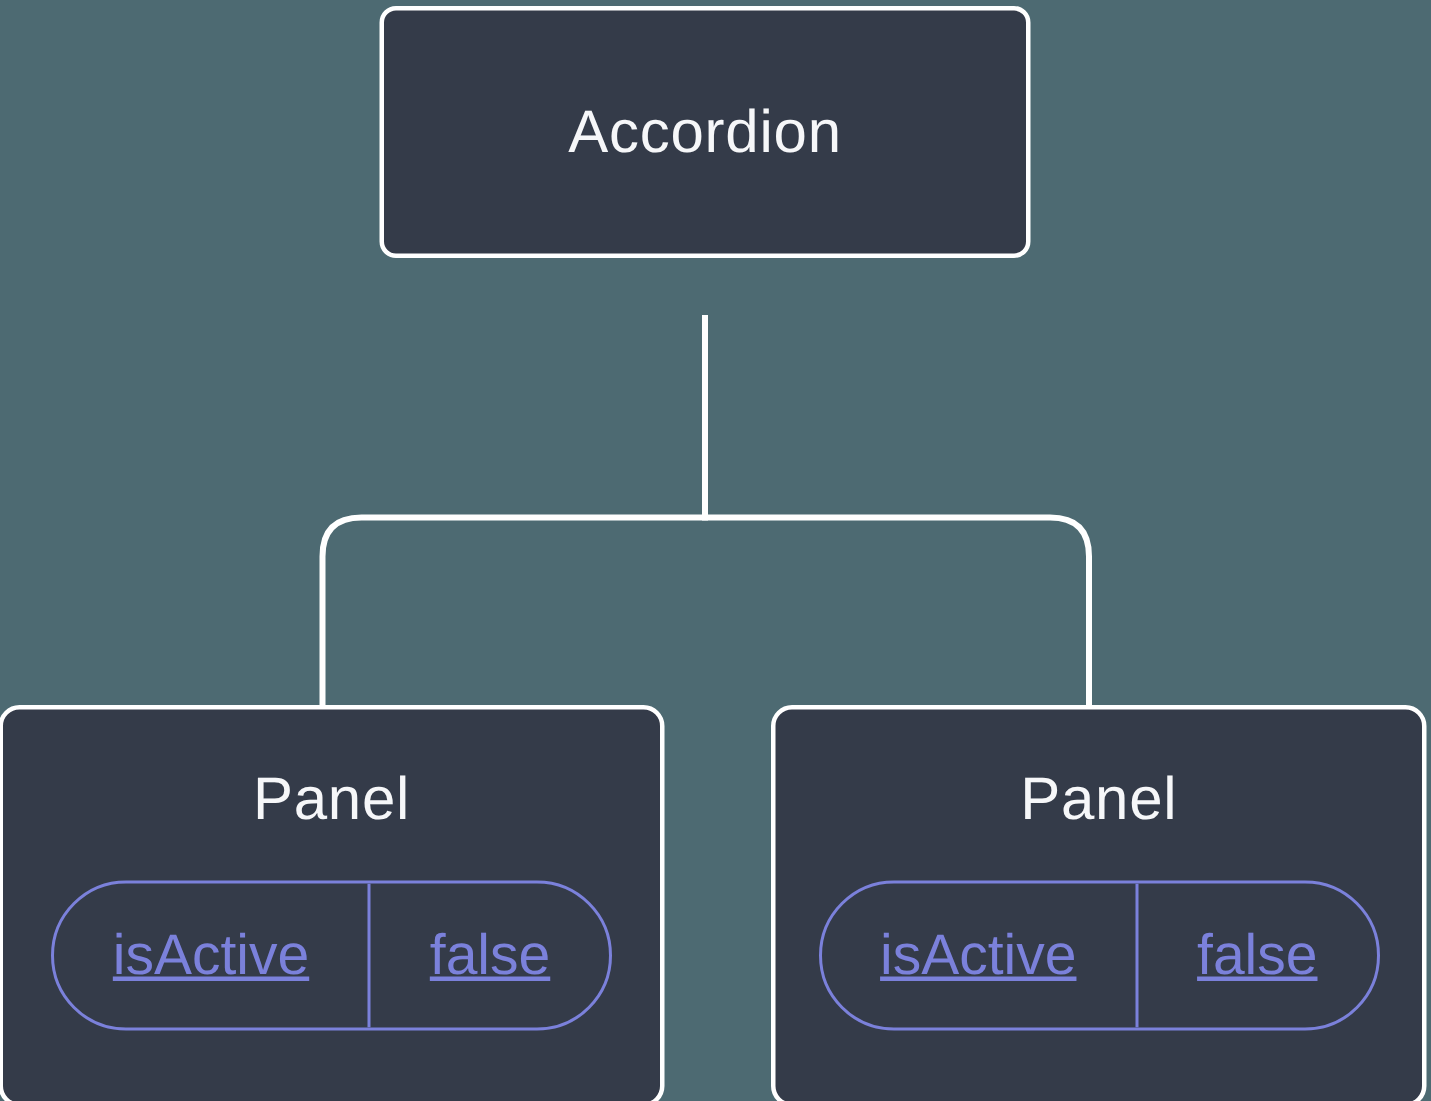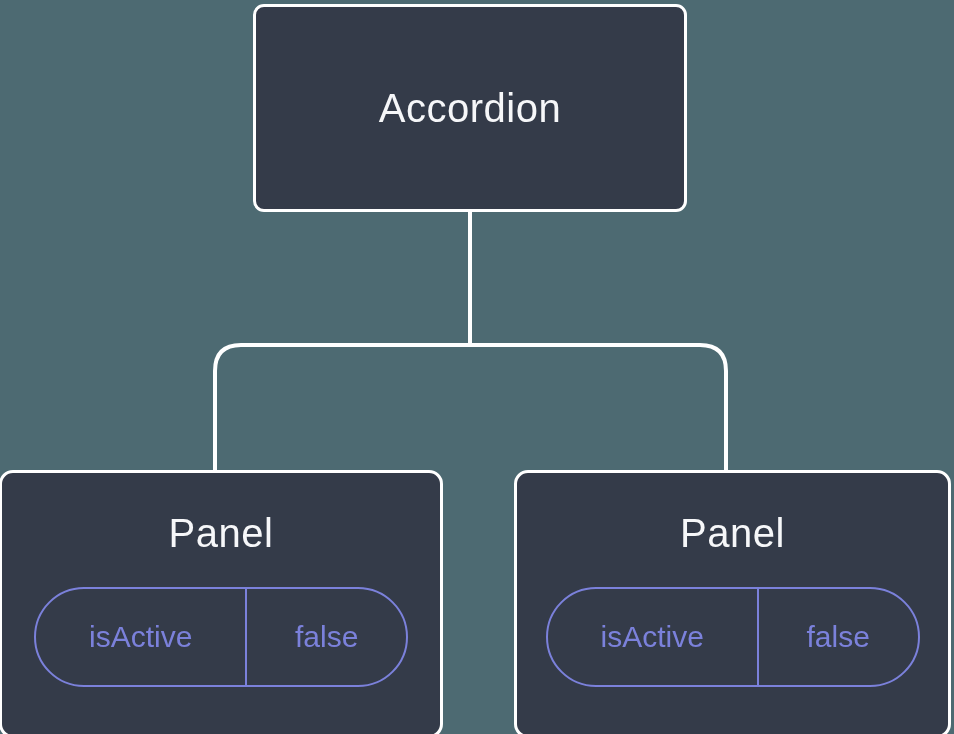--- a/index.html
+++ b/index.html
@@ -31,21 +31,21 @@
   .node {
     position: absolute;
     background: var(--node-fill);
     border: 3px solid var(--node-border);
     display: flex;
     flex-direction: column;
     align-items: center;
   }
   .node-root {
     left: 253px; top: 4px;
-    width: 434px; height: 208px;
+    width: 434px; height: 168px;
     border-radius: 11px;
     justify-content: center;
     text-align: right;
   }
   .node-child {
     top: 470px;
     height: 268px; 
     border-radius: 14px;
     padding-top: 32px;
   }
@@ -67,23 +67,24 @@
     border-radius: 50px;
     display: flex;
     align-items: stretch;
     overflow: hidden;
   }
   .state-cell {
     display: flex;
     align-items: center;
     justify-content: center;
     color: var(--accent);
-    font-size: 30px;
+    font-size: 38px;
     font-weight: 400;
     white-space: nowrap;
+    text-decoration: underline;
   }
   .state-cell.name  { flex: 1.32; border-right: 2px solid var(--accent); }
   .state-cell.value { flex: 1; }
 </style>
 </head>
 <body>
 
 <div class="stage">
 
   <svg class="connectors" viewBox="0 0 954 734" xmlns="http://www.w3.org/2000/svg" aria-hidden="true">

